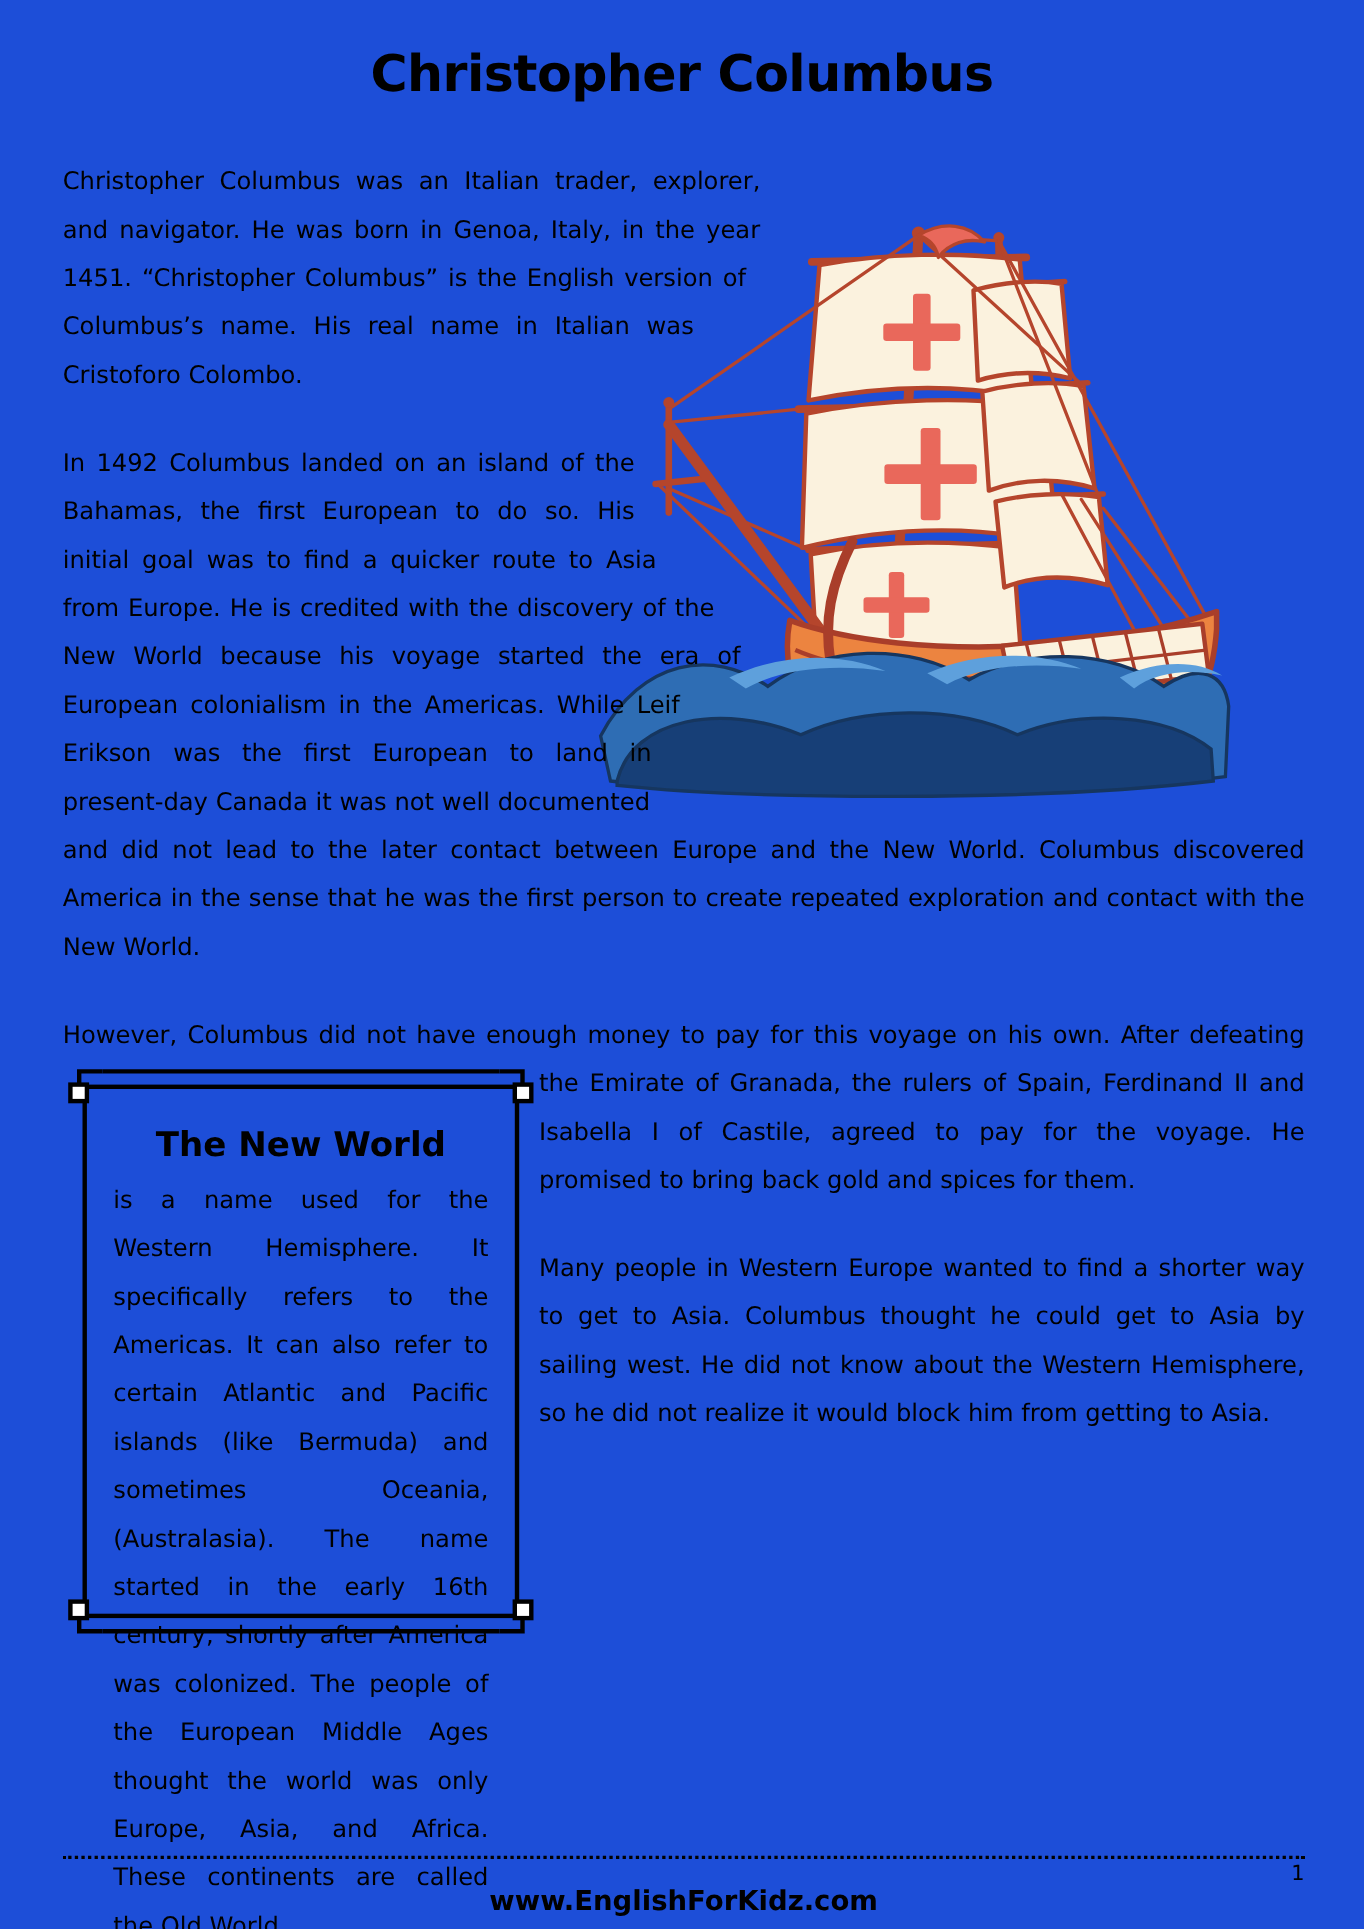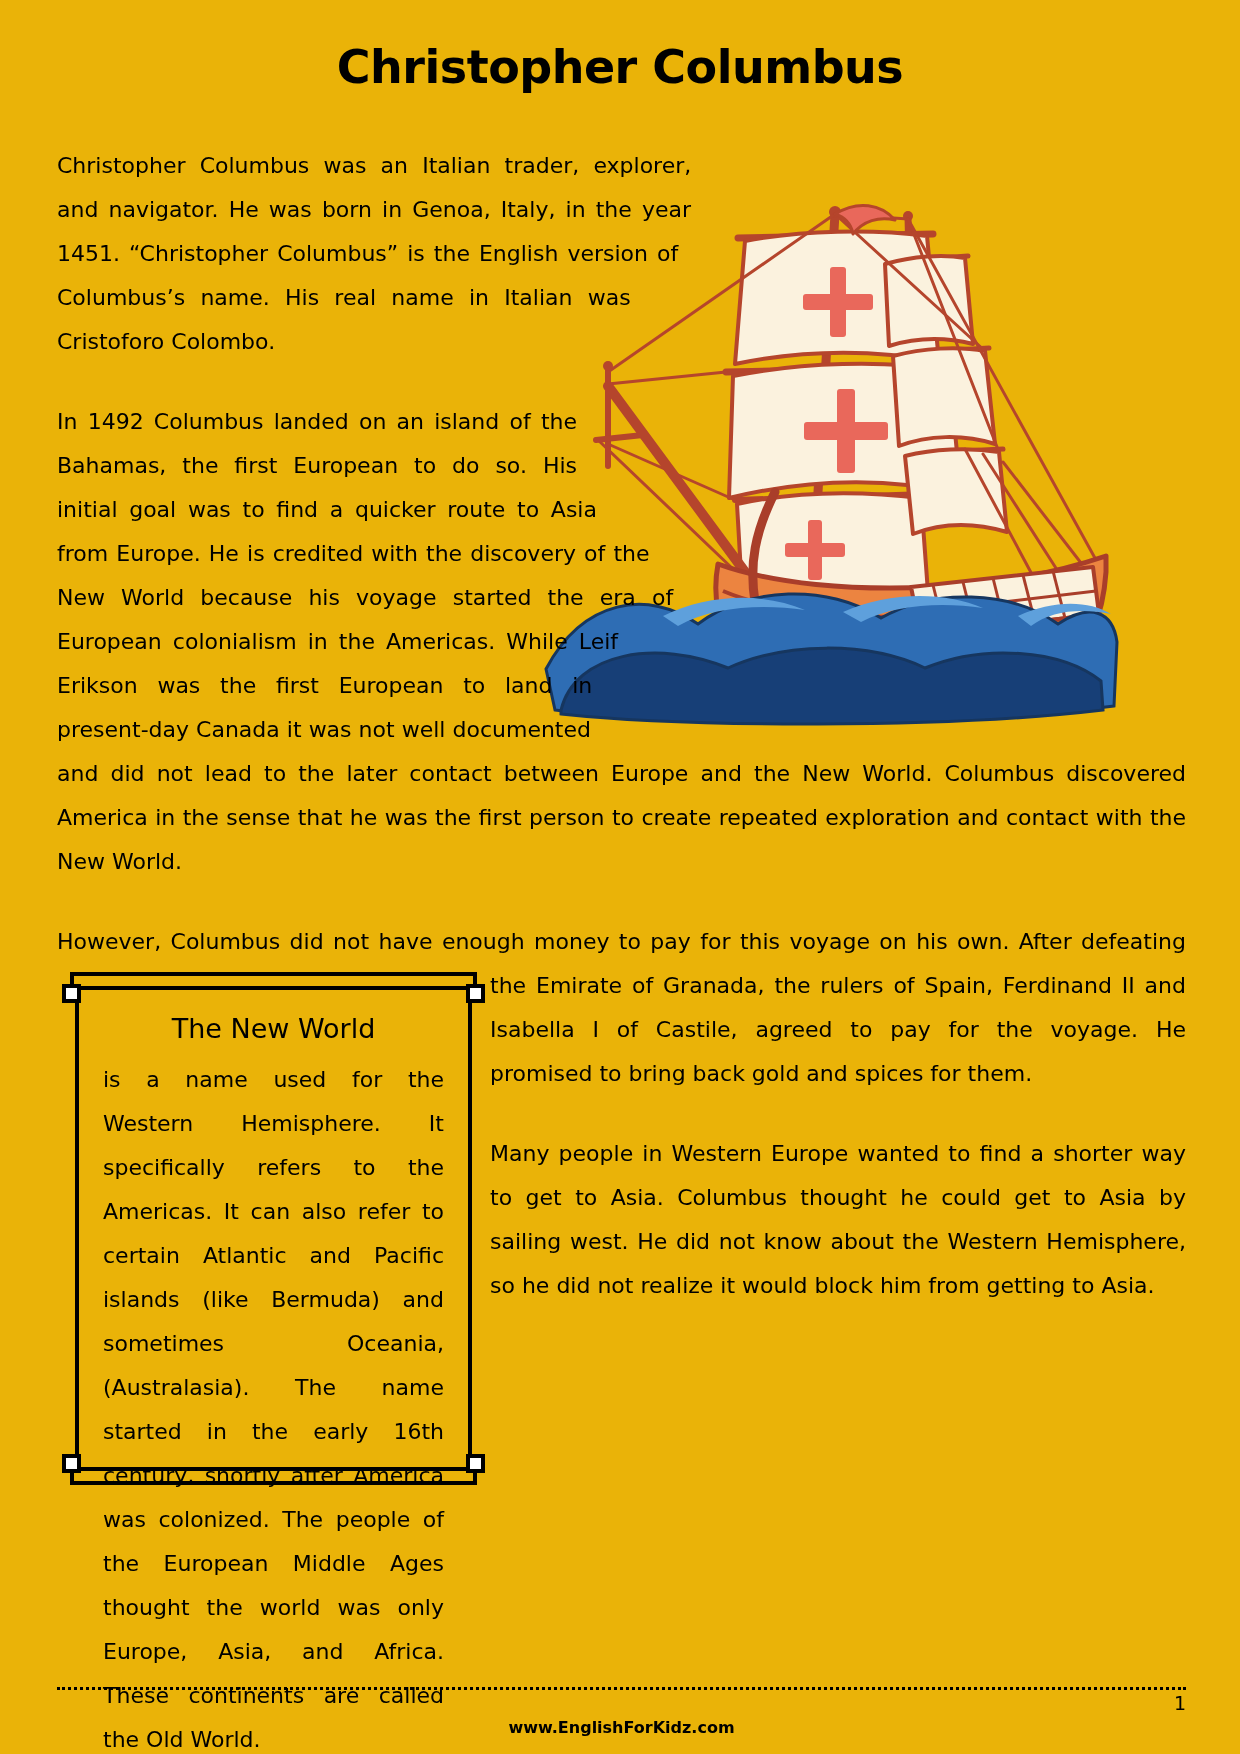--- a/index.html
+++ b/index.html
@@ -1,21 +1,21 @@
 <!DOCTYPE html>
 <html><head>
 <meta charset="utf-8">
 <style>
   html, body { margin: 0; padding: 0; background: #e8e8e8; }
   .page {
     position: relative;
     width: 1240px;
     height: 1754px;
     margin: 0 auto;
-    background: #eab308;
+    background: #1d4ed8;
     overflow: hidden;
     font-family: "DejaVu Sans", sans-serif;
     color: #000;
   }
   .page-title {
     margin: 38px 57px 48px 57px;
     text-align: center;
     font-size: 46px;
     font-weight: bold;
     letter-spacing: -0.5px;
@@ -48,35 +48,35 @@
   .infobox-frame { position: absolute; left: 0; top: 48px; }
   .infobox-content {
     position: absolute;
     left: 20px; top: 66px;
     width: 393px; height: 449px;
     box-sizing: border-box;
     padding: 26px 26px 0 26px;
     text-align: center;
   }
   .infobox-title {
-    margin: 0 0 12px 0;
-    font-size: 27px;
-    font-weight: normal;
+    margin: 12px 0 12px 0;
+    font-size: 31px;
+    font-weight: bold;
     line-height: 34px;
   }
   .infobox-body {
     margin: 0;
     font-size: 19px;
     line-height: 31px;
   }
   .para-ships { clear: both; padding-top: 6px; }
   .footer { position: absolute; left: 57px; right: 54px; bottom: 12px; }
   .dotted-rule { border-top: 3px dotted #000; height: 0; }
   .page-number { text-align: right; font-size: 19px; line-height: 22px; margin-top: 2px; }
-  .website { text-align: center; font-weight: bold; font-size: 16px; line-height: 28px; }
+  .website { text-align: center; font-weight: bold; font-size: 25px; line-height: 28px; }
 </style>
 </head>
 <body>
 
 <div class="page">
 
   <h1 class="page-title">Christopher Columbus</h1>
 
   <div class="content">
 

